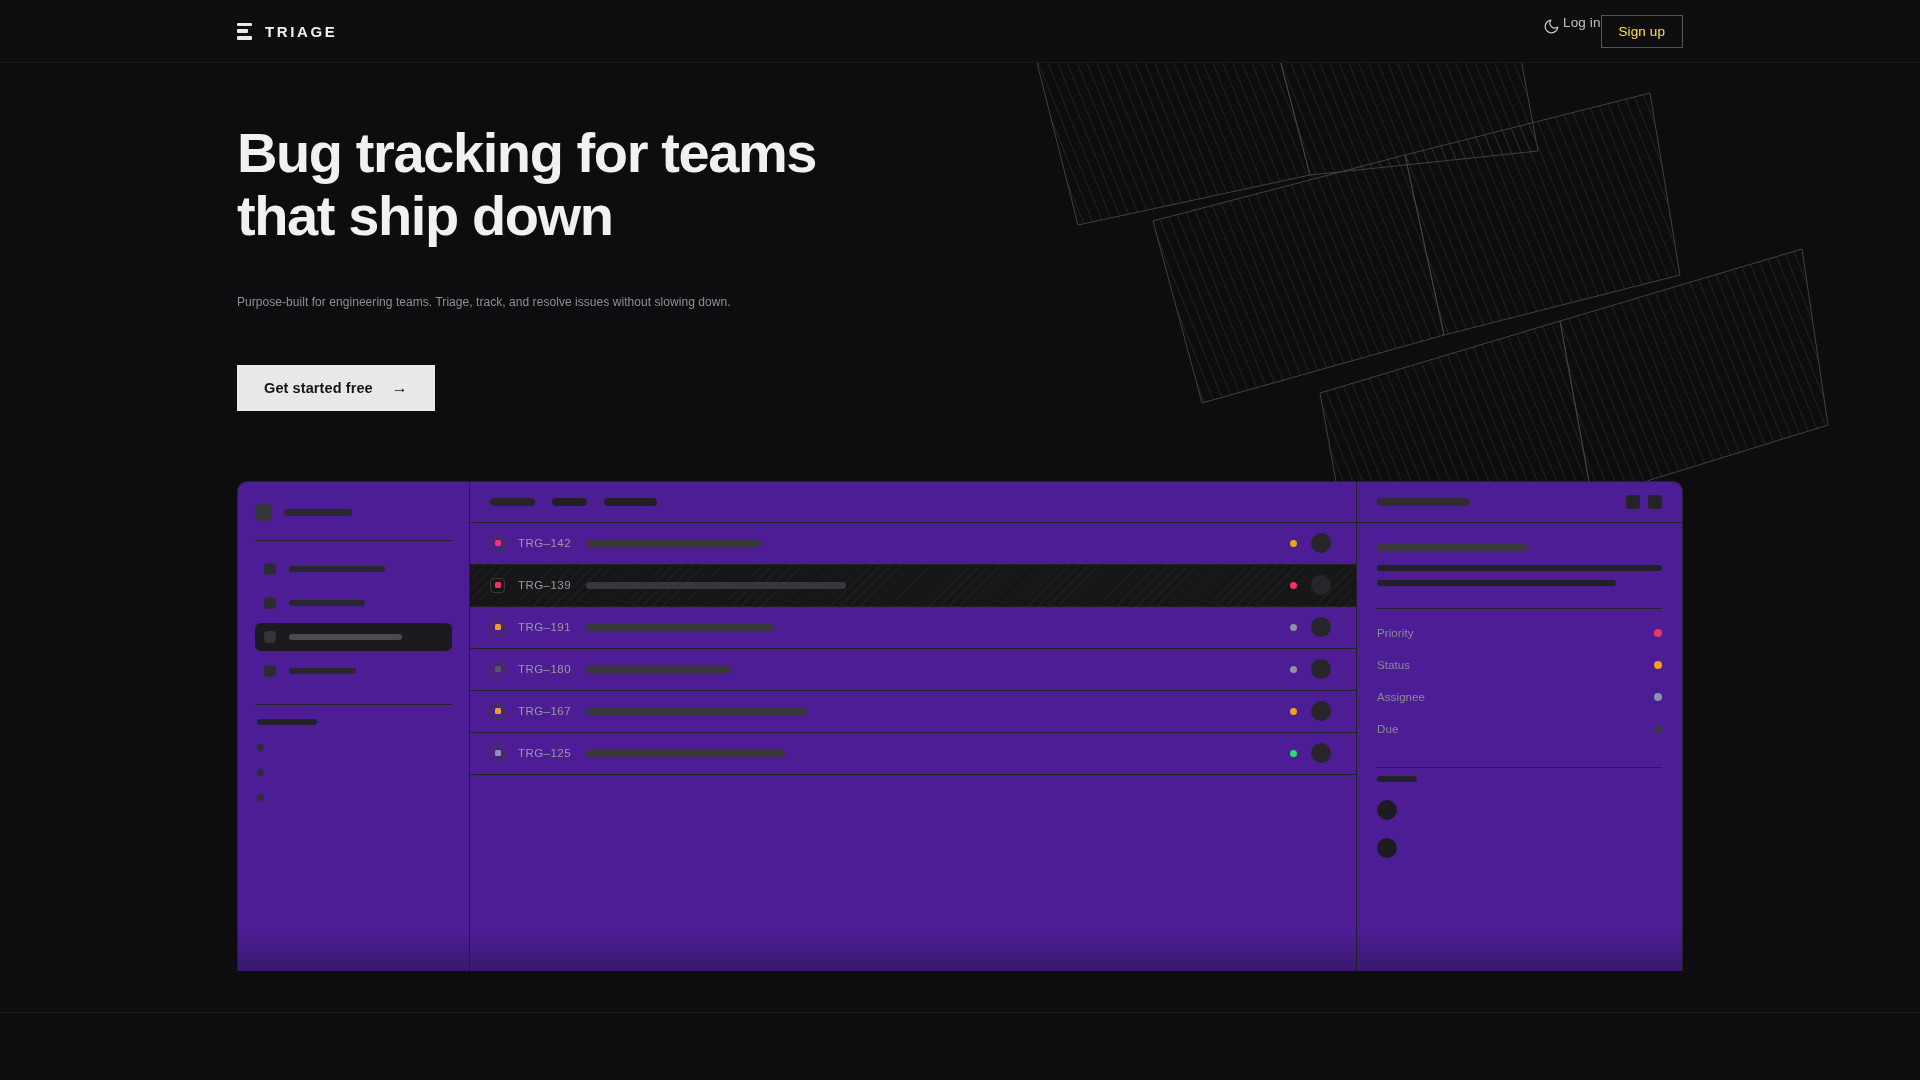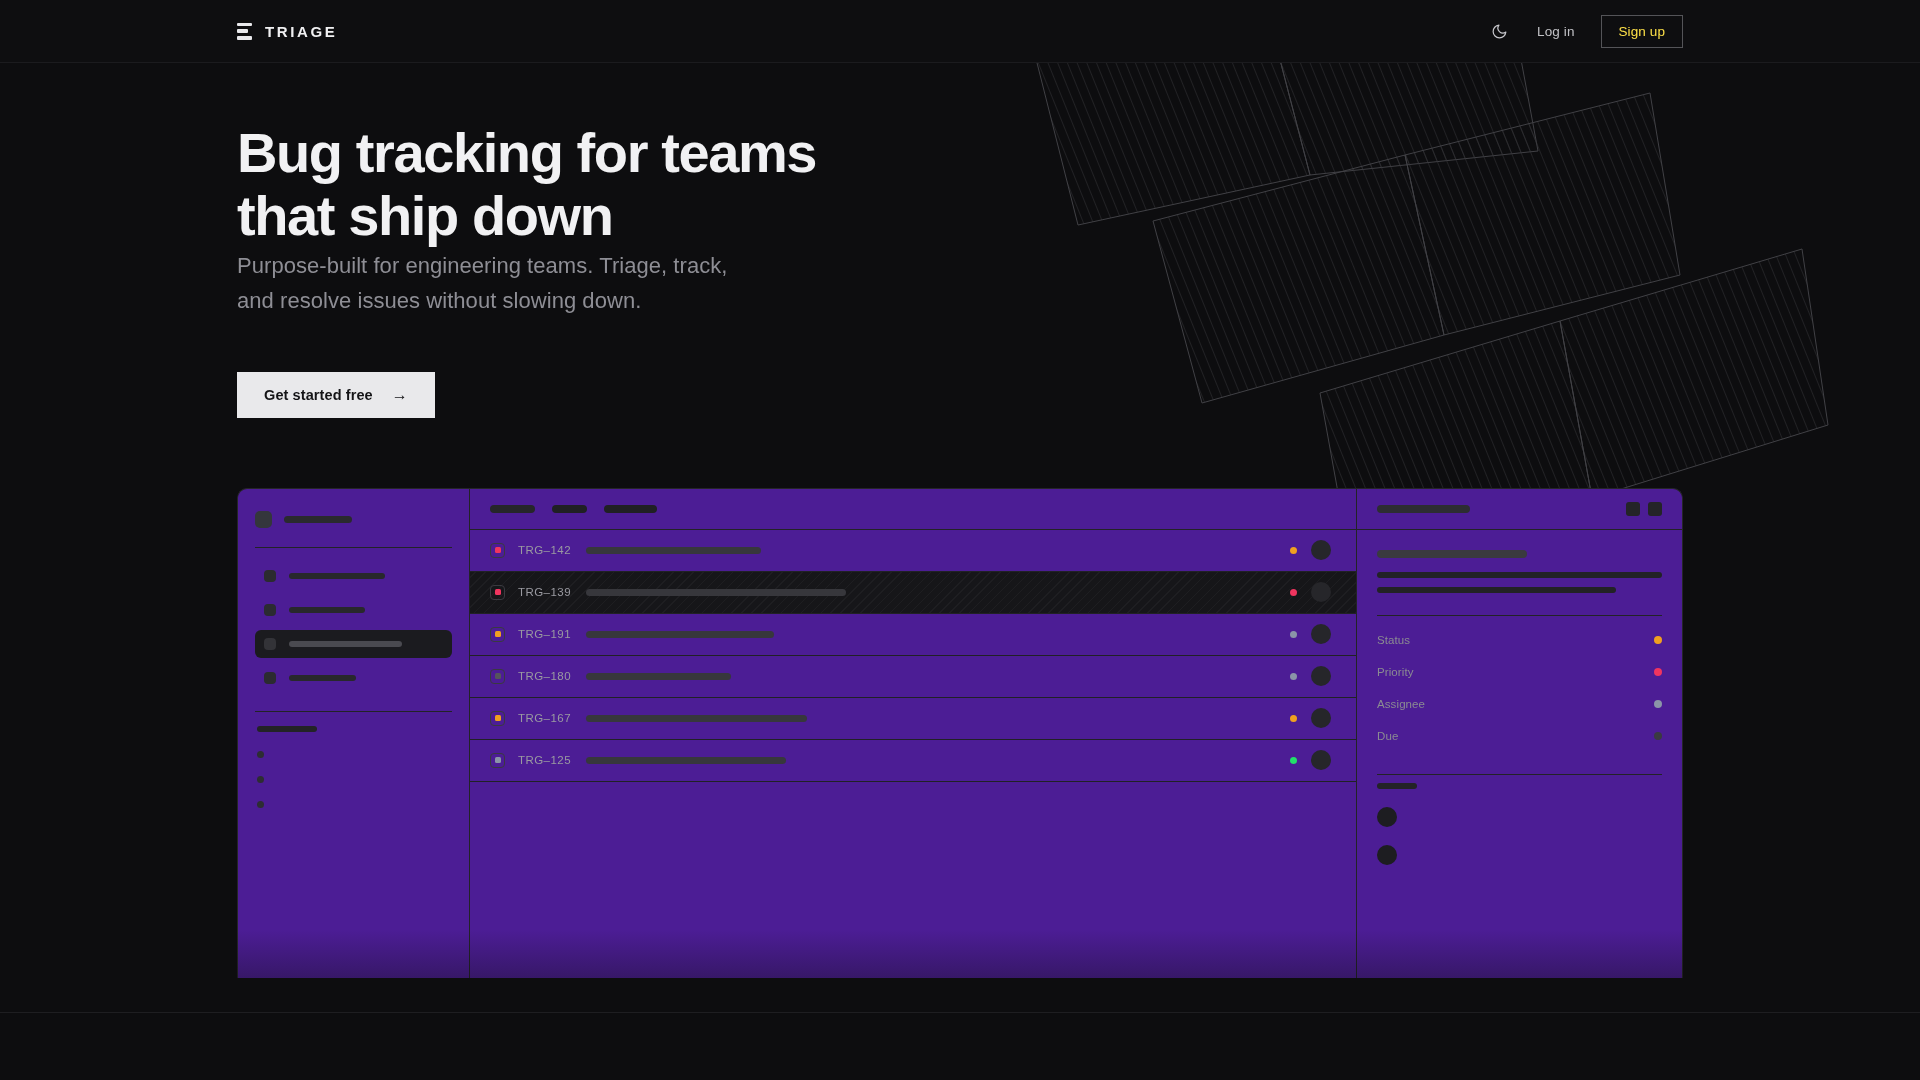--- a/index.html
+++ b/index.html
@@ -22,21 +22,21 @@
   }
   .nav-left{ display:flex; align-items:center; gap:13px; }
   .logo-mark{ width:15px; height:17px; display:flex; flex-direction:column; justify-content:space-between; }
   .logo-mark i{ display:block; height:3.6px; background:#e9e9ec; border-radius:1px; }
   .logo-mark i:nth-child(1){ width:100%; }
   .logo-mark i:nth-child(2){ width:70%; }
   .logo-mark i:nth-child(3){ width:100%; }
   .logo-word{
     font-size:15px; font-weight:bold; letter-spacing:2.6px; color:#f0f0f2;
   }
-  .nav-right{ margin-left:auto; display:flex; align-items:center; gap:26px; }
+  .nav-right{ margin-left:auto; display:flex; align-items:flex-start; }
   .moon-btn{ width:24px; height:24px; display:flex; align-items:center; justify-content:center; cursor:pointer; }
   .moon-btn svg{ display:block; }
   .login-link{
     font-size:13.5px; color:#c2c2c6; text-decoration:none; cursor:pointer; letter-spacing:.1px;
   }
   .signup-btn{
     font-size:13.5px; color:#fde047;
     border:1px solid #545458; background:transparent;
     padding:8px 17px; cursor:pointer; letter-spacing:.1px;
     font-family:Liberation Sans, sans-serif;
@@ -48,21 +48,22 @@
 
   .hero{
     position:relative; z-index:10;
     padding:58px 237px 0 237px;
   }
   .hero h1{
     font-size:56px; line-height:1.13; font-weight:bold;
     letter-spacing:-1.4px; color:#f1f1f3; max-width:760px;
   }
   .hero p{
-    font-size:22px; line-height:1.62; color:#8e8e95; max-width:500px; letter-spacing:.05px;
+    margin-top:45px;
+    font-size:12px; line-height:1.62; color:#8e8e95; max-width:500px; letter-spacing:.05px;
   }
   .cta{
     margin-top:53px;
     display:inline-flex; align-items:center; gap:19px;
     background:#e9e9eb; color:#141416;
     font-size:14.5px; font-weight:bold; letter-spacing:.1px;
     padding:15px 27px; border:none; cursor:pointer;
     font-family:"Liberation Sans", sans-serif;
   }
   .cta .arrow{ font-size:16px; line-height:1; }
@@ -352,26 +353,26 @@
           <div class="icon-sq"></div>
         </div>
       </div>
       <div class="det-body">
         <div class="d-title"></div>
         <div class="d-line l1"></div>
         <div class="d-line l2"></div>
         <div class="d-sep"></div>
         <div id="meta">
             <div class="meta">
+              <span>Priority</span>
+              <span class="m-dot" style="background:#f0355f"></span>
+            </div>
+            <div class="meta">
               <span>Status</span>
               <span class="m-dot" style="background:#f0a020"></span>
-            </div>
-            <div class="meta">
-              <span>Priority</span>
-              <span class="m-dot" style="background:#f0355f"></span>
             </div>
             <div class="meta">
               <span>Assignee</span>
               <span class="m-dot" style="background:#8b95a8"></span>
             </div>
             <div class="meta">
               <span>Due</span>
               <span class="m-dot" style="background:#3a3a40"></span>
             </div>
           </div>

